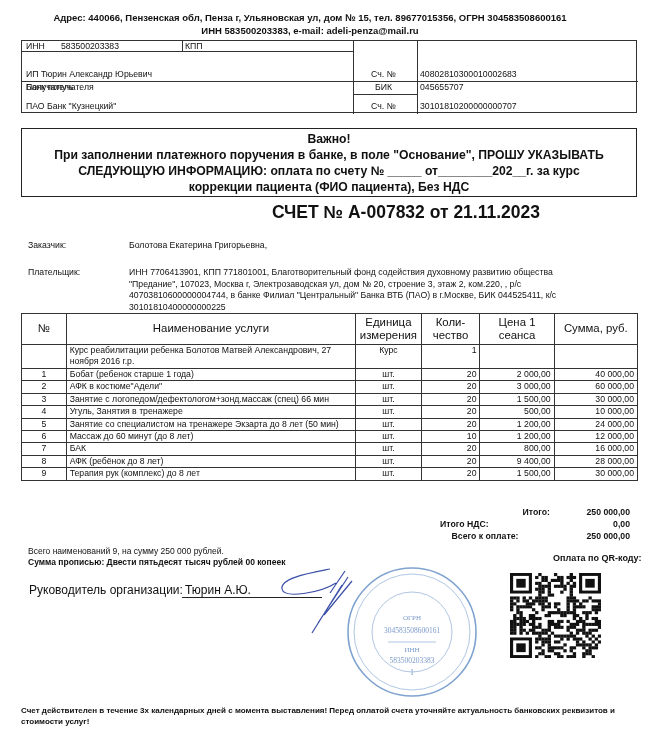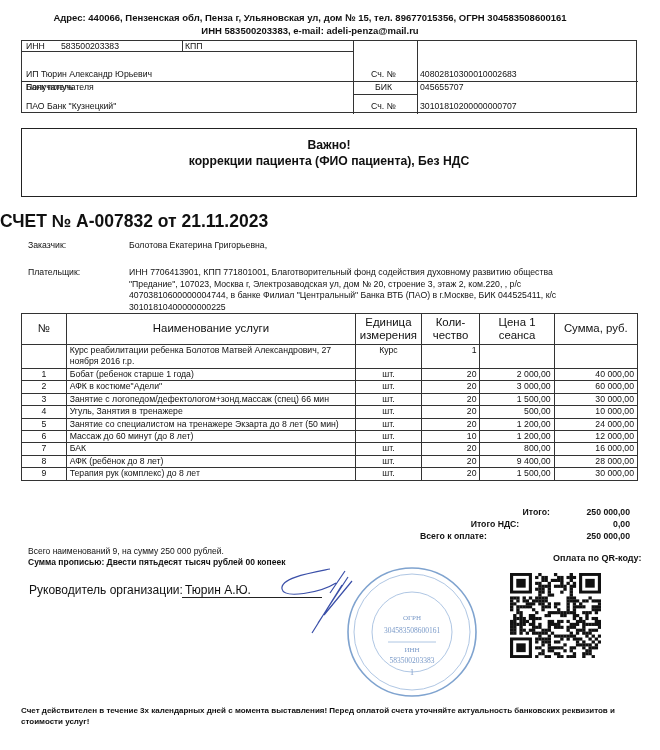--- a/index.html
+++ b/index.html
@@ -8,22 +8,22 @@
   .abs { position:absolute; }
   .hdr { left:0; width:620px; text-align:center; font-size:9.5px; font-weight:bold; line-height:13px; }
   
   .bank { left:21px; top:40px; width:616px; height:73px; border:1px solid #333; box-sizing:border-box; font-size:8.7px; }
   .bank .cell { position:absolute; box-sizing:border-box; }
   .bank .l { left:4px; }
   .vline { position:absolute; background:#333; width:1px; }
   .hline { position:absolute; background:#333; height:1px; }
   
   .important { left:21px; top:128px; width:616px; height:69px; border:1.5px solid #222; box-sizing:border-box;
-               text-align:center; font-weight:bold; font-size:12.2px; line-height:16px; padding-top:8px; }
-  .title { left:0; width:540px; top:211px; text-align:left; font-size:17.5px; font-weight:bold; }
+               text-align:center; font-weight:bold; font-size:12.2px; line-height:16px; padding-top:2px; }
+  .title { left:0; width:540px; top:202px; text-align:right; font-size:17.5px; font-weight:bold; }
   .lbl { font-size:8.7px; }
   .payer { left:129px; top:267px; width:470px; font-size:8.7px; line-height:11.6px; }
   
   table.items { position:absolute; left:21px; top:313px; width:617px; border-collapse:collapse; font-size:8.7px; }
   table.items td, table.items th { border:1px solid #333; padding:0 3px; vertical-align:top; line-height:11.4px; }
   table.items th { font-weight:normal; font-size:11.4px; line-height:13.5px; vertical-align:middle; text-align:center; height:30px; }
   table.items td.c { text-align:center; }
   table.items td.r { text-align:right; }
   .totals { font-size:8.7px; font-weight:bold; line-height:12px; }
   .sig-line { position:absolute; left:182px; top:597px; width:140px; height:1px; background:#222; }
@@ -53,20 +53,22 @@
   <div class="cell l" style="top:41px;">Банк получателя</div>
   <div class="cell l" style="top:60px;">ПАО Банк "Кузнецкий"</div>
   <div class="cell" style="left:353px; top:41px;">БИК</div>
   <div class="cell" style="left:398px; top:41px;">045655707</div>
   <div class="cell" style="left:349px; top:60px;">Сч. №</div>
   <div class="cell" style="left:398px; top:60px;">30101810200000000707</div>
 </div>
 
 <div class="abs important">
   <div>Важно!</div>
+  <div>При заполнении платежного поручения в банке, в поле "Основание", ПРОШУ УКАЗЫВАТЬ</div>
+  <div>СЛЕДУЮЩУЮ ИНФОРМАЦИЮ: оплата по счету № _____ от________202__г. за курс</div>
   <div>коррекции пациента (ФИО пациента), Без НДС</div>
 </div>
 
 <div class="abs title">СЧЕТ № А-007832 от 21.11.2023</div>
 
 <div class="abs lbl" style="left:28px; top:240px;">Заказчик:</div>
 <div class="abs lbl" style="left:129px; top:240px;">Болотова Екатерина Григорьевна,</div>
 <div class="abs lbl" style="left:28px; top:267px;">Плательщик:</div>
 <div class="abs payer">ИНН 7706413901, КПП 771801001, Благотворительный фонд содействия духовному развитию общества "Предание", 107023, Москва г, Электрозаводская ул, дом № 20, строение 3, этаж 2, ком.220, , р/с 40703810600000004744, в банке Филиал "Центральный" Банка ВТБ (ПАО) в г.Москве, БИК 044525411, к/с 30101810400000000225</div>
 
@@ -170,23 +172,23 @@
         <td class="c">шт.</td>
         <td class="r">20</td>
         <td class="r">1 500,00</td>
         <td class="r">30 000,00</td>
       </tr>
     </tbody>
 </table>
 
 <div class="abs totals" style="left:440px; top:506px; width:110px; text-align:right;">Итого:</div>
 <div class="abs totals" style="left:550px; top:506px; width:80px; text-align:right;">250 000,00</div>
-<div class="abs totals" style="left:440px; top:518px; width:110px; text-align:center;">Итого НДС:</div>
+<div class="abs totals" style="left:440px; top:518px; width:110px; text-align:left;">Итого НДС:</div>
 <div class="abs totals" style="left:550px; top:518px; width:80px; text-align:right;">0,00</div>
-<div class="abs totals" style="left:420px; top:530px; width:130px; text-align:left;">Всего к оплате:</div>
+<div class="abs totals" style="left:420px; top:530px; width:130px; text-align:center;">Всего к оплате:</div>
 <div class="abs totals" style="left:550px; top:530px; width:80px; text-align:right;">250 000,00</div>
 
 <div class="abs" style="left:28px; top:546px; font-size:8.5px;">Всего наименований 9, на сумму 250 000 рублей.</div>
 <div class="abs" style="left:28px; top:557px; font-size:8.5px; font-weight:bold;">Сумма прописью: Двести пятьдесят тысяч рублей 00 копеек</div>
 
 <div class="abs" style="left:29px; top:583px; font-size:12px;">Руководитель организации:</div>
 <div class="abs" style="left:185px; top:583px; font-size:12px;">Тюрин А.Ю.</div>
 <div class="sig-line"></div>
 
 <svg class="abs" style="left:270px; top:563px;" width="90" height="80">

